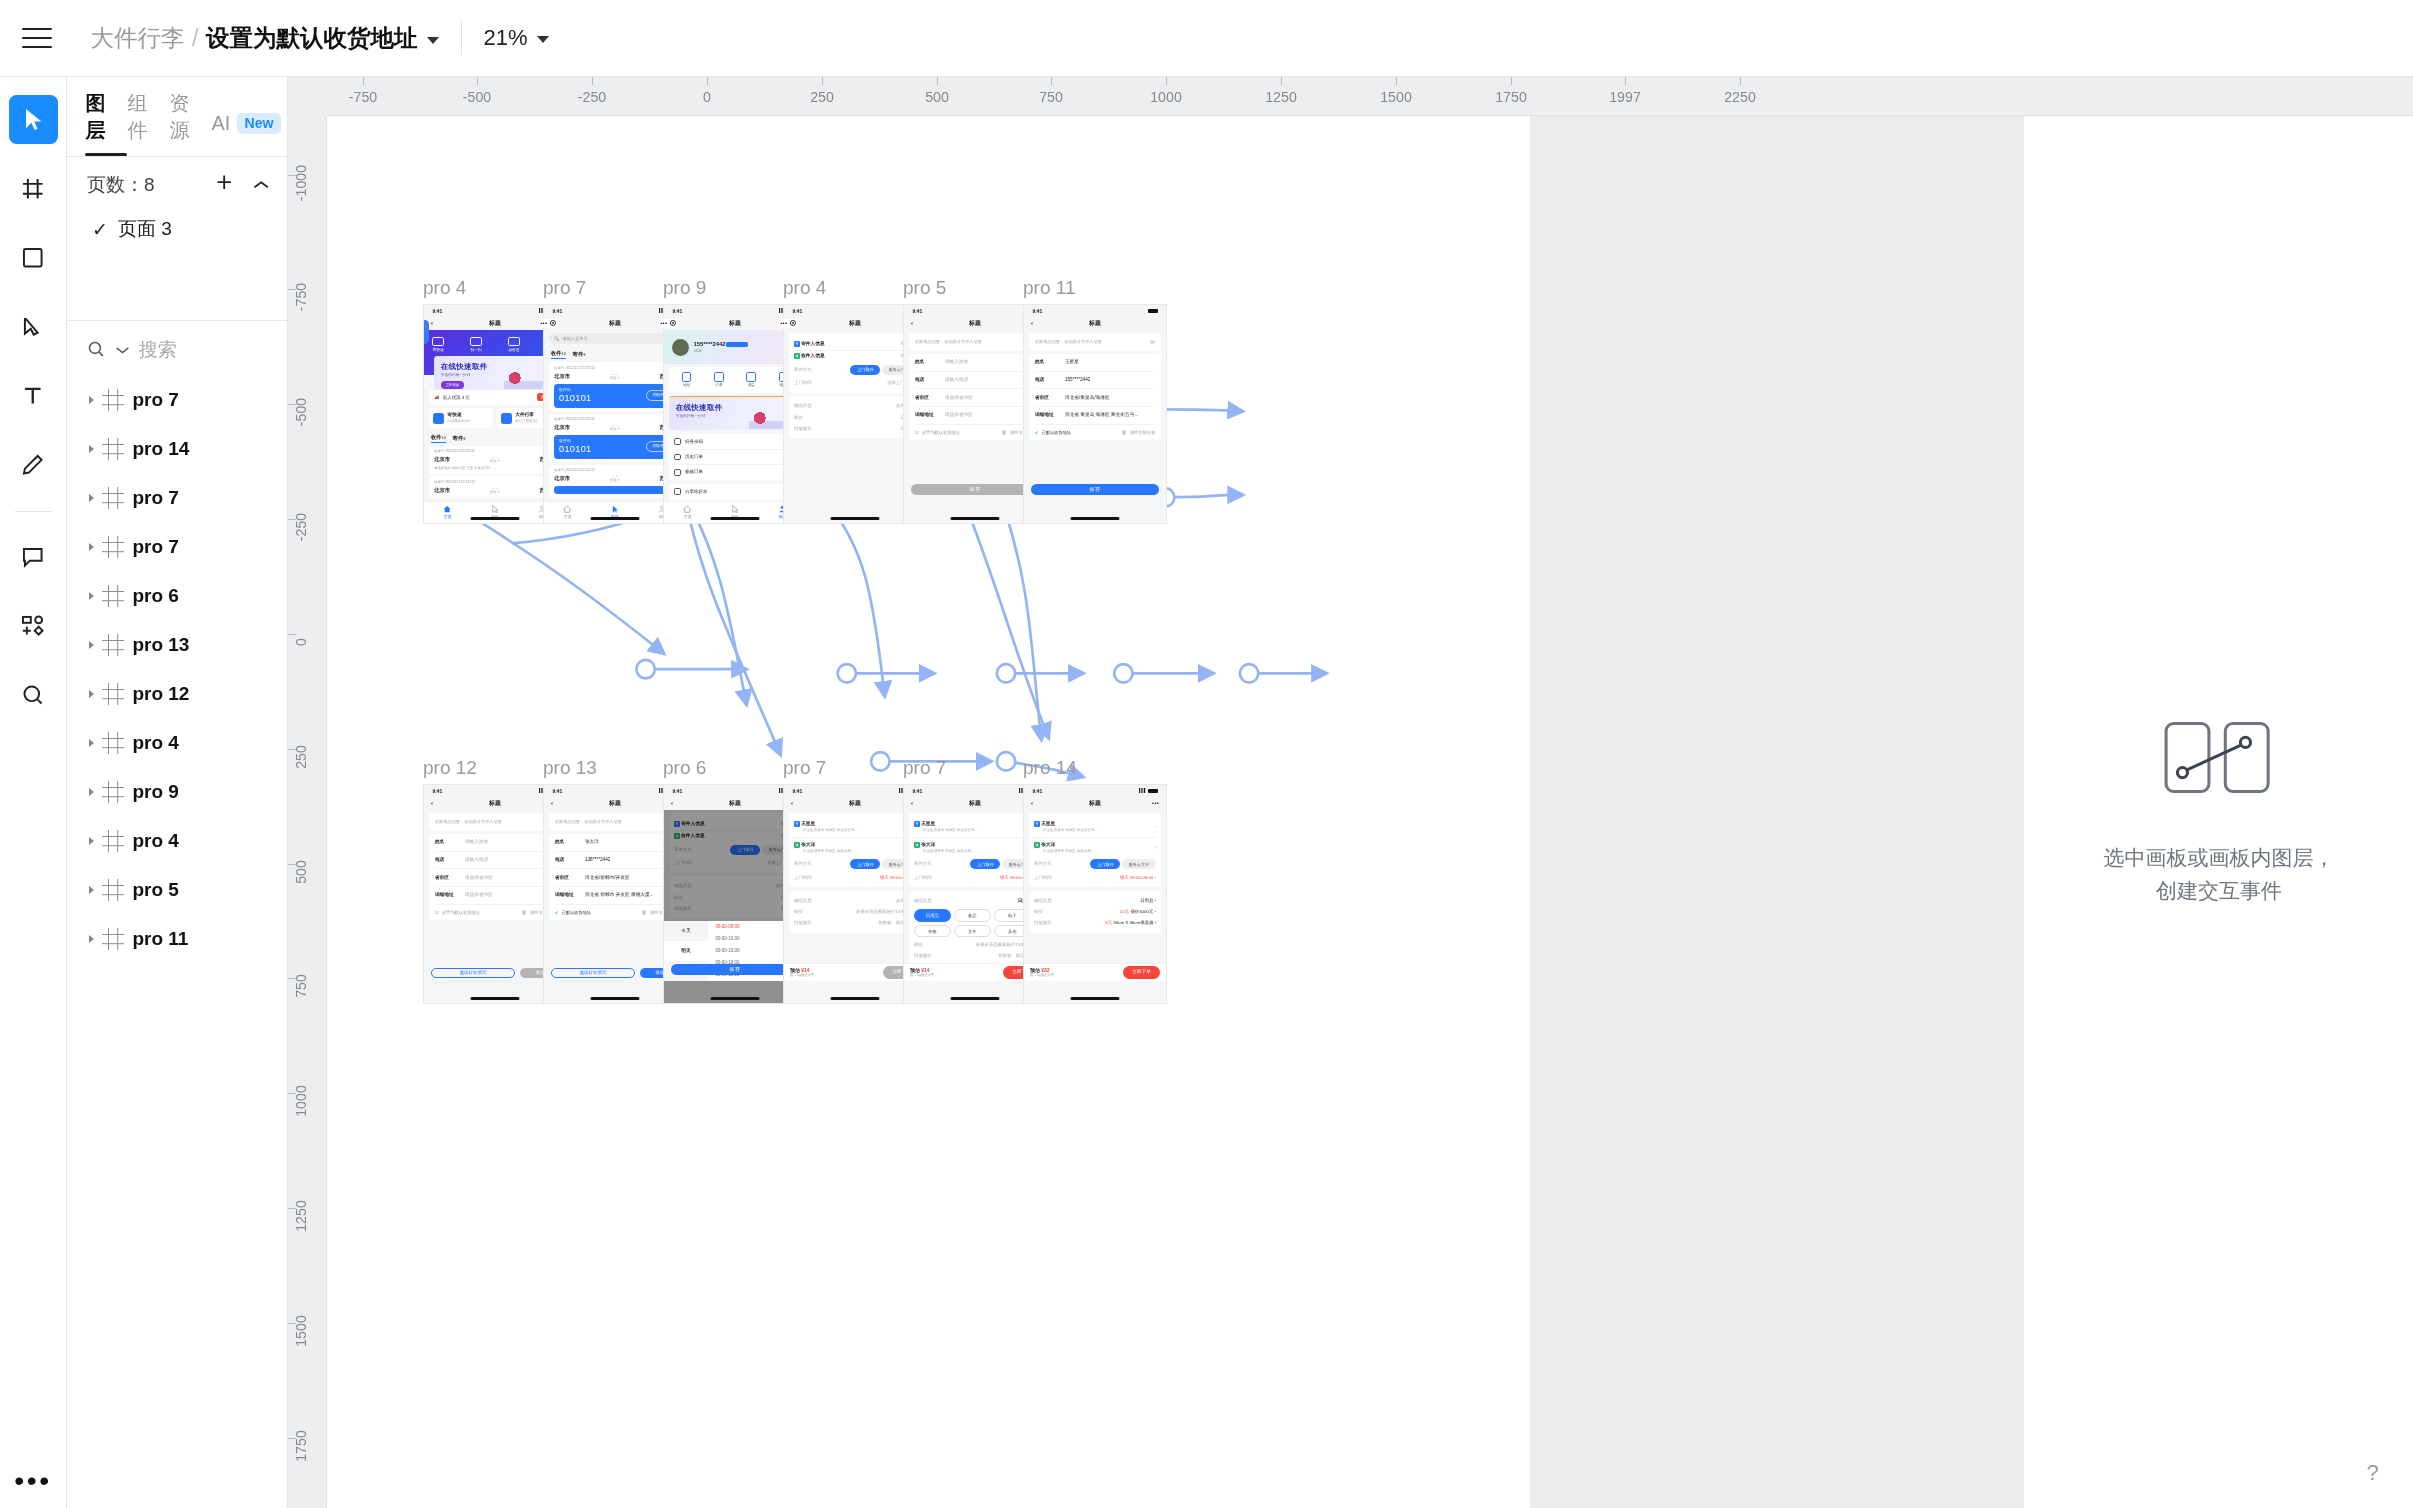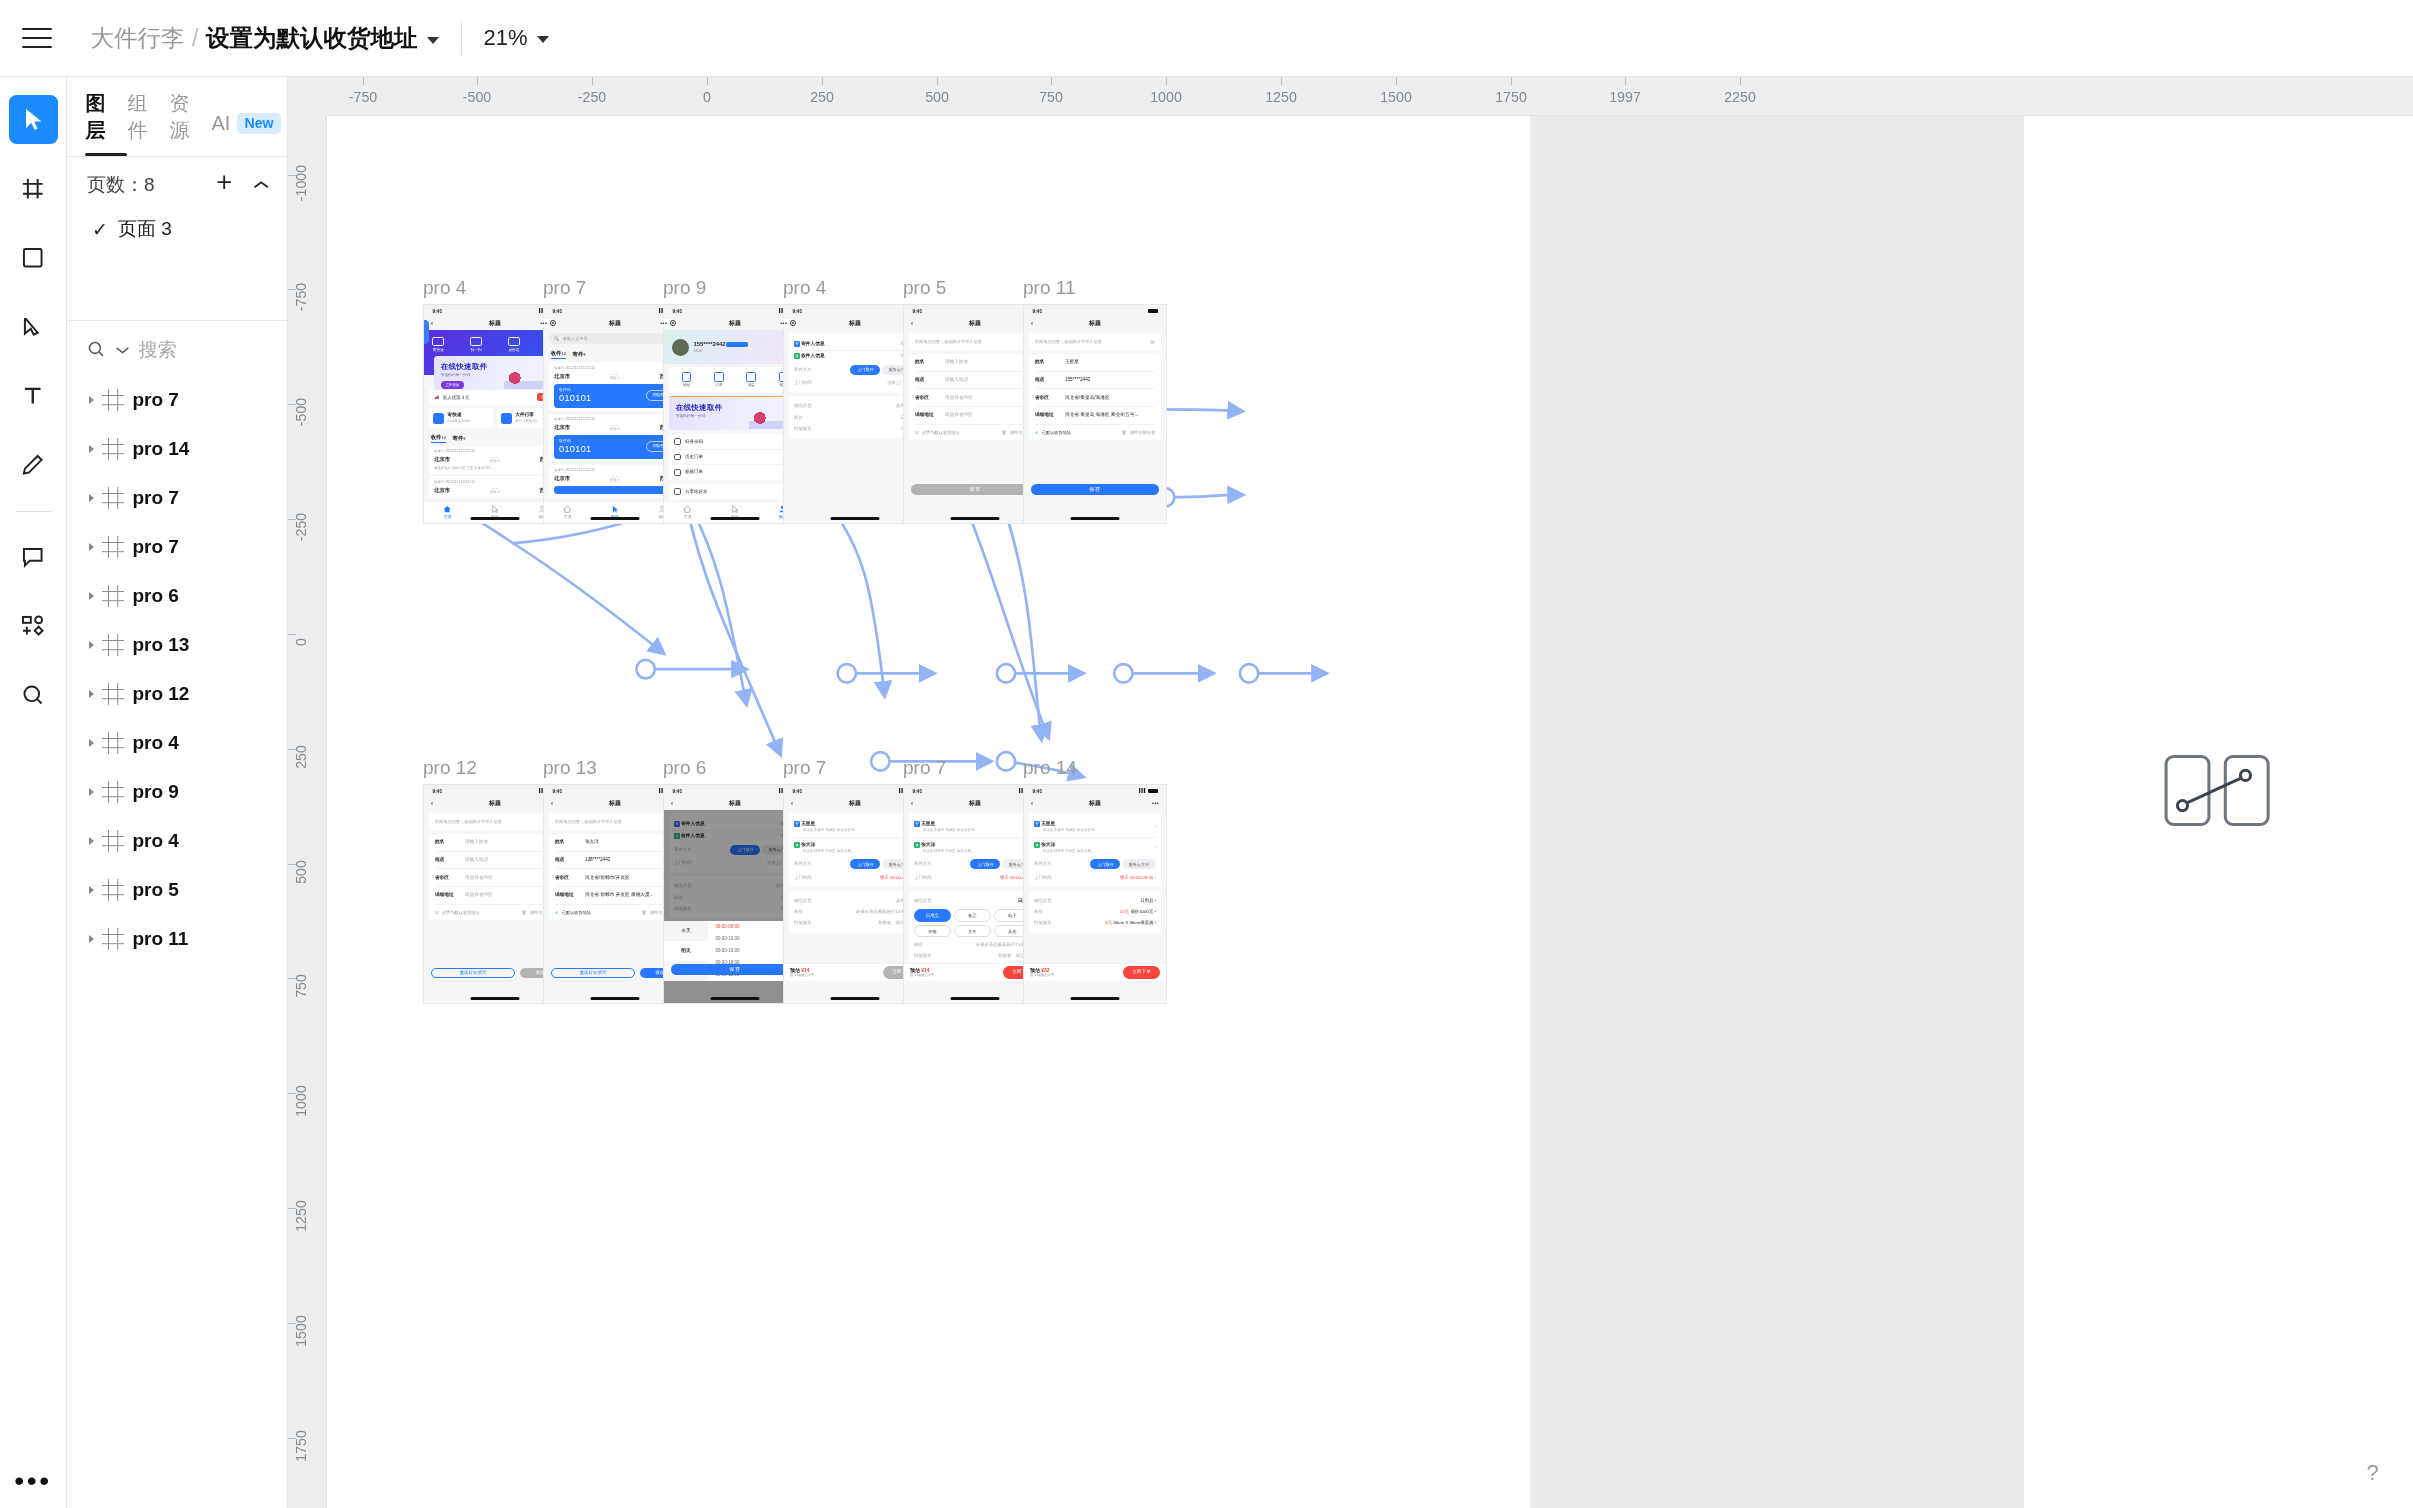--- a/index.html
+++ b/index.html
@@ -1317,15 +1317,19 @@
 </div>
 
 <div class="rightpane">
   <svg class="empty-ico" viewBox="0 0 100 62">
     <rect x="8" y="4" width="34" height="54" rx="6" fill="none" stroke="#6e7480" stroke-width="2.4"></rect>
     <rect x="55" y="4" width="34" height="54" rx="6" fill="none" stroke="#6e7480" stroke-width="2.4"></rect>
     <line x1="22" y1="42" x2="70" y2="20" stroke="#3c4450" stroke-width="2.4"></line>
     <circle cx="21" cy="43" r="4" fill="#fff" stroke="#3c4450" stroke-width="2.4"></circle>
     <circle cx="71" cy="19" r="4" fill="#fff" stroke="#3c4450" stroke-width="2.4"></circle>
   </svg>
+  <div class="empty-txt">
+    <div>选中画板或画板内图层，</div>
+    <div>创建交互事件</div>
+  </div>
 </div>
 <div class="help-fab">?</div>
 
 
 </body></html>

